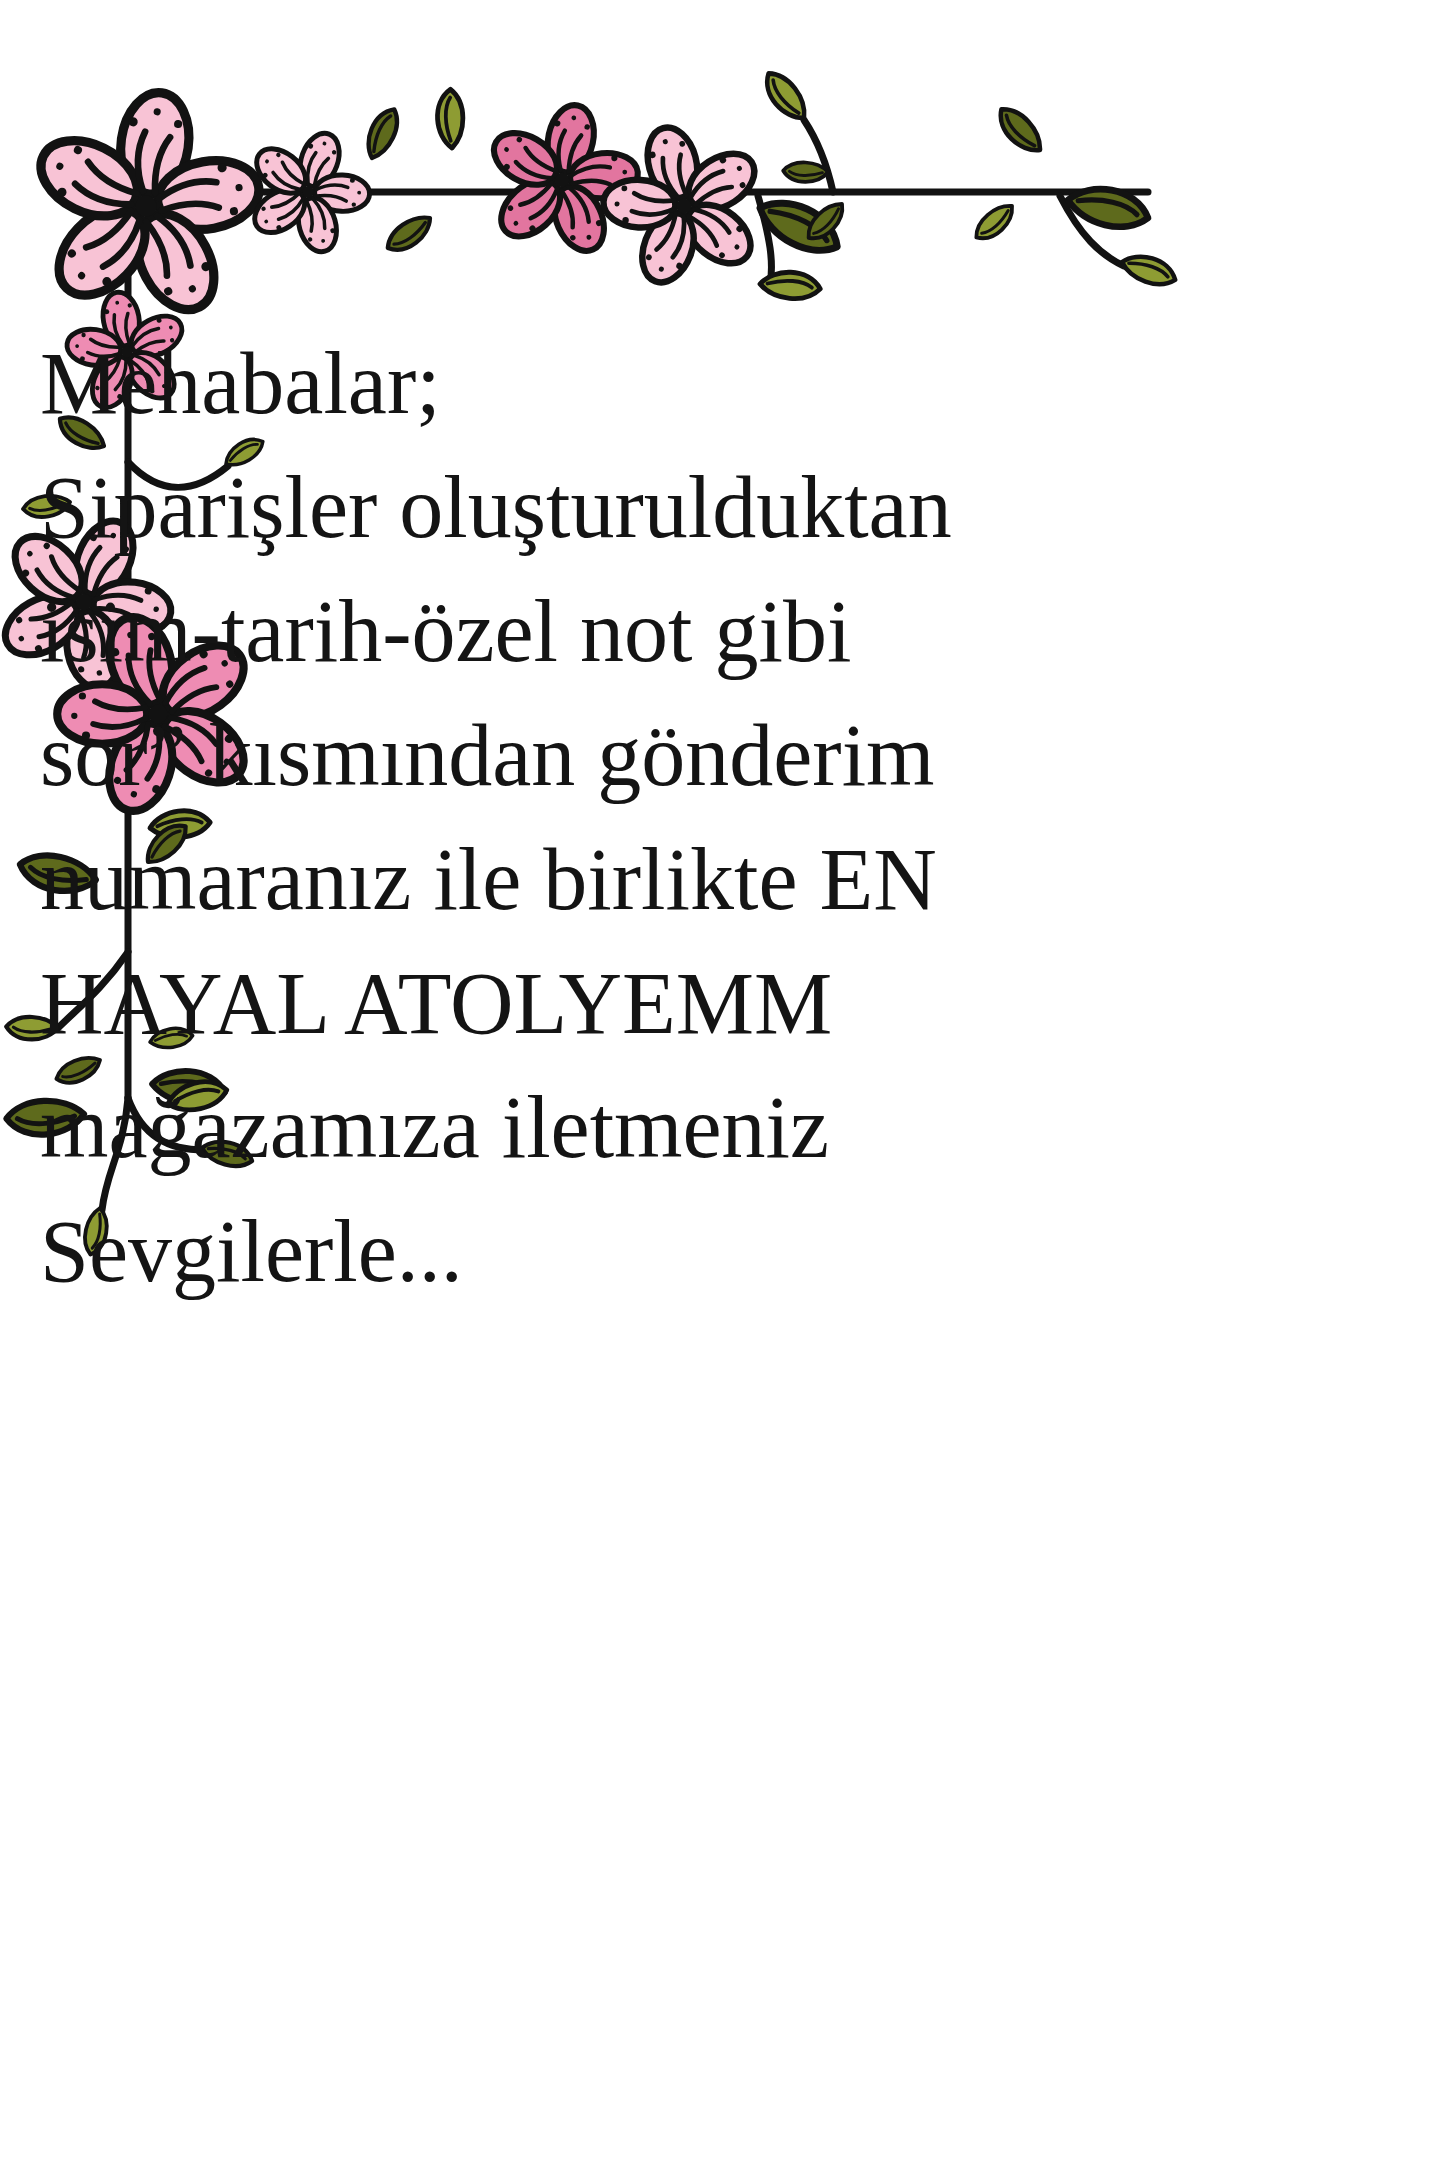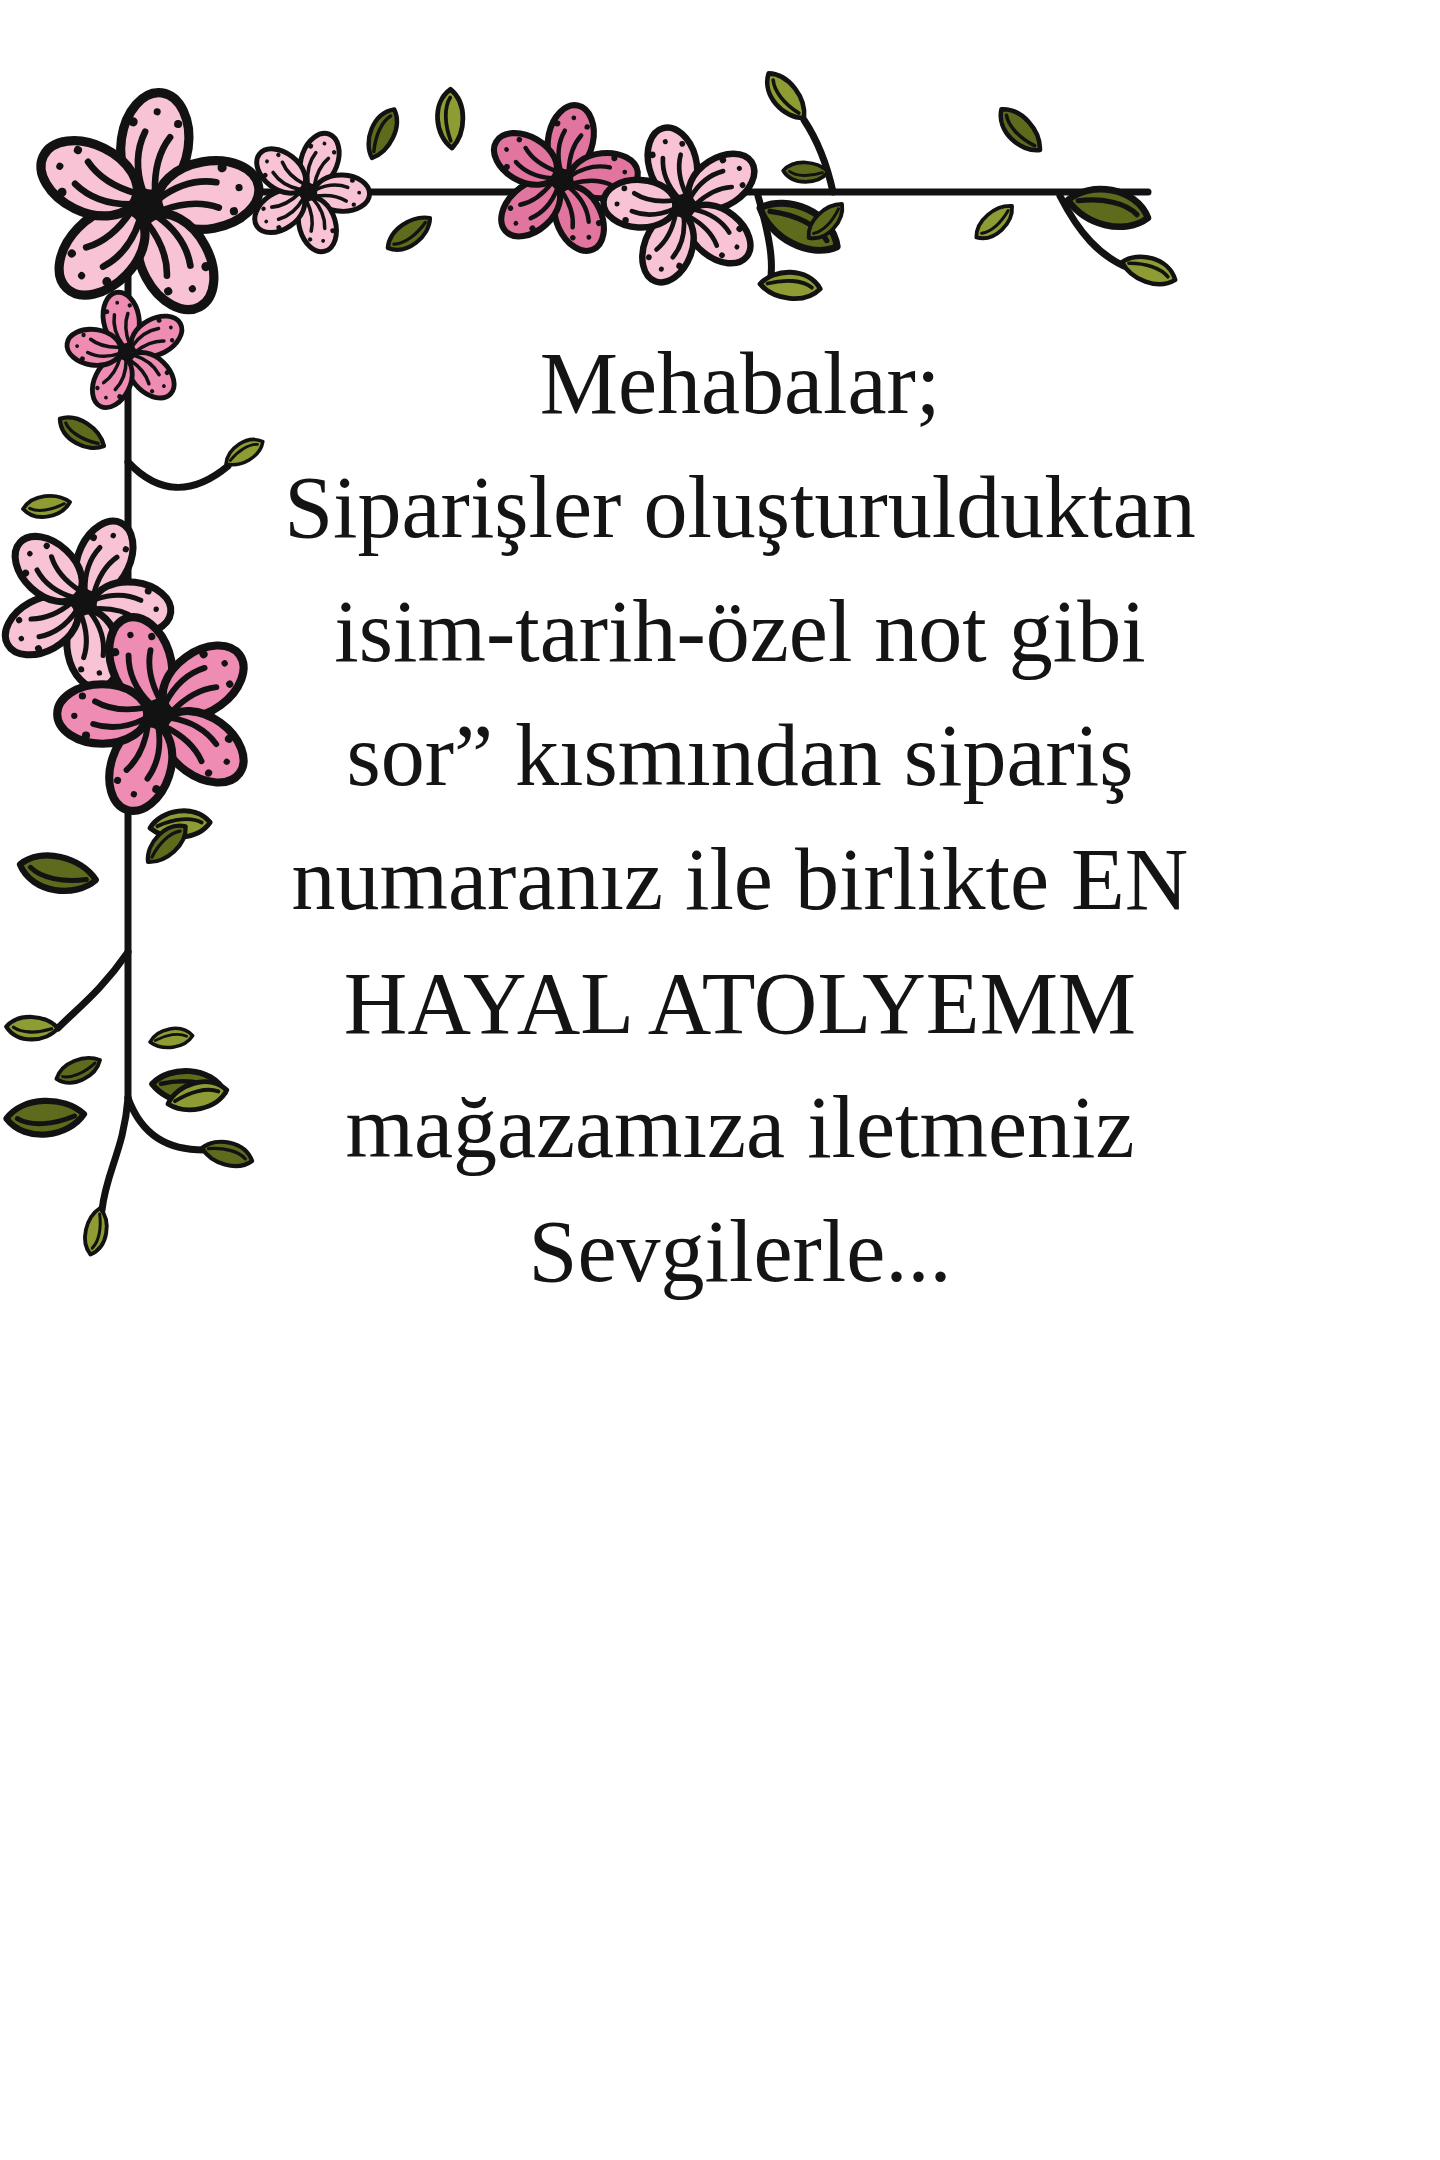--- a/index.html
+++ b/index.html
@@ -21,21 +21,21 @@
     top: 0;
     width: 1440px;
     height: 2160px;
     pointer-events: none;
   }
   .text-block {
     position: absolute;
     top: 322px;
     left: 40px;
     width: 1400px;
-    text-align: center;
+    text-align: left;
     color: var(--ink, #141414);
   }
   .line {
     font-size: 88px;
     line-height: 124px;
     white-space: nowrap;
   }
 </style>
 </head>
 <body>
@@ -124,20 +124,20 @@
       <use href="#flower5" transform="translate(684,206) rotate(-15) scale(0.72)" style="fill:var(--petal-light,#f8c3d5)"></use>
       <use href="#flower5" transform="translate(84,602) rotate(25) scale(0.78)" style="fill:var(--petal-light,#f8c3d5)"></use>
       <use href="#flower5" transform="translate(158,714) rotate(-18) scale(0.90)" style="fill:var(--petal-mid,#ee8cb3)"></use>
     </g>
   </svg>
 
   <div class="text-block">
     <div class="line">Mehabalar;</div>
     <div class="line">Siparişler oluşturulduktan</div>
     <div class="line">isim-tarih-özel not gibi</div>
-    <div class="line">sor” kısmından sipariş</div>
+    <div class="line">sor” kısmından gönderim</div>
     <div class="line">numaranız ile birlikte EN</div>
     <div class="line">HAYAL ATOLYEMM</div>
     <div class="line">mağazamıza iletmeniz</div>
     <div class="line">Sevgilerle...</div>
   </div>
 
 </div>
 
 </body></html>

